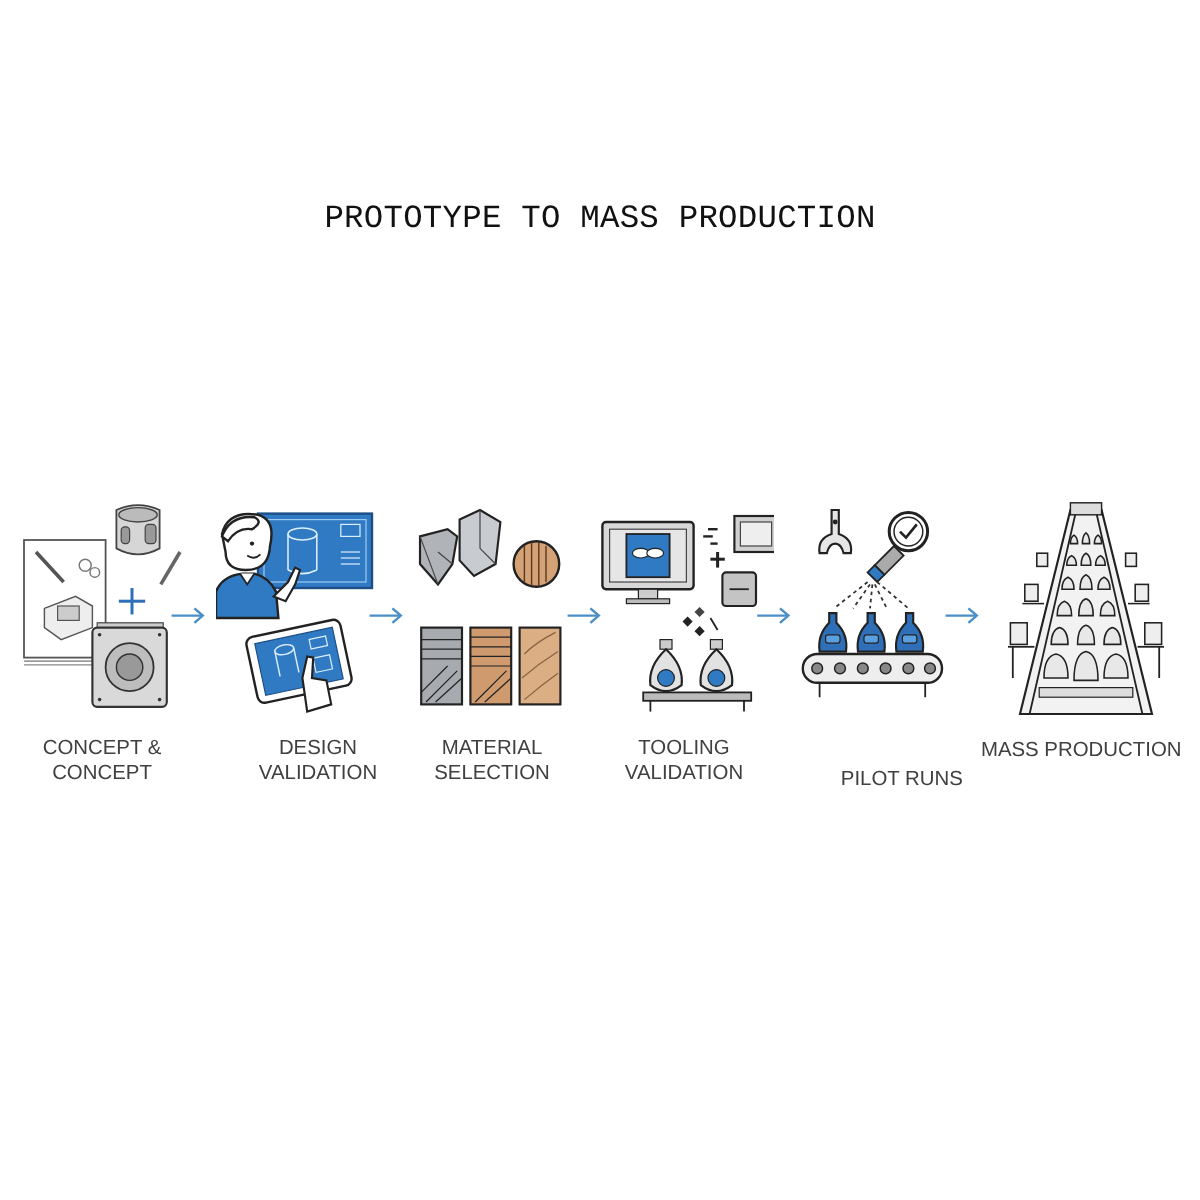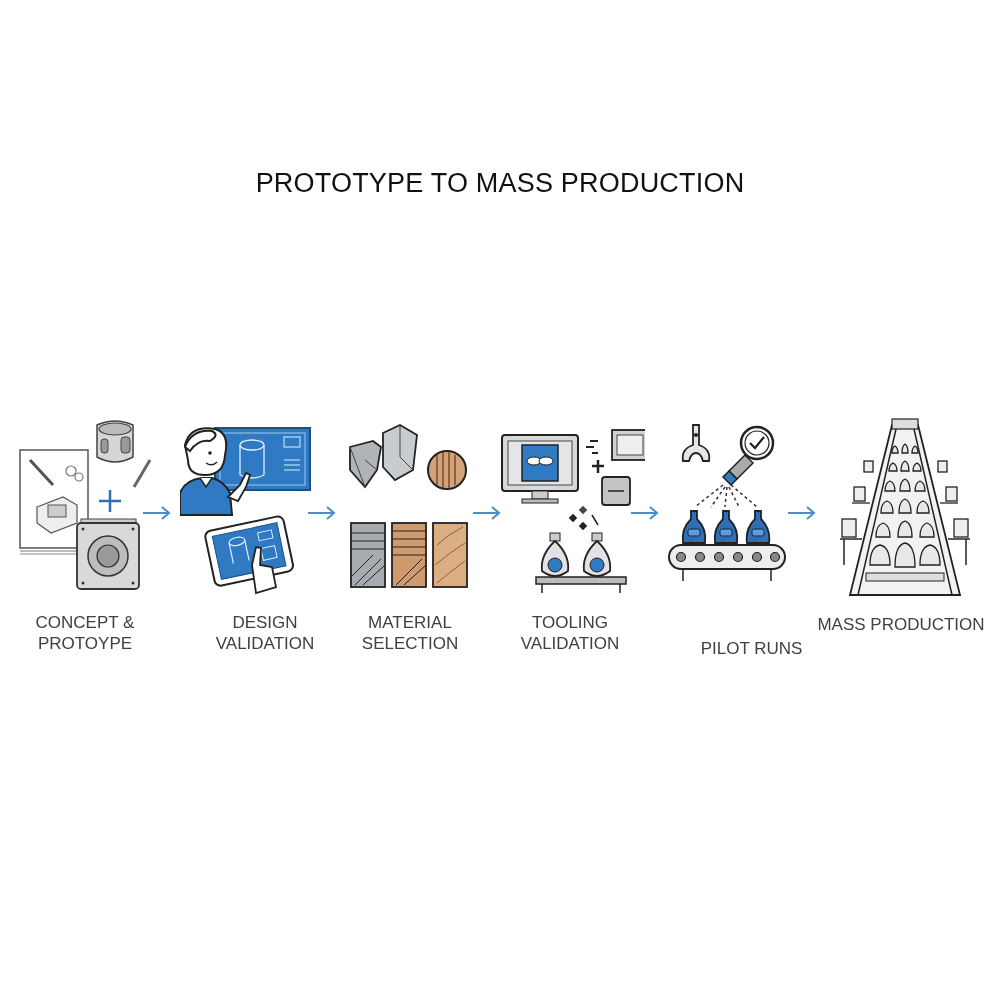--- a/index.html
+++ b/index.html
@@ -1,20 +1,20 @@
 <!DOCTYPE html>
 <html><head>
 <meta charset="utf-8">
 <style>
   * { box-sizing: border-box; margin: 0; padding: 0; }
   html, body { width: 1000px; height: 1000px; background: #ffffff; overflow: hidden; }
   body { position: relative; font-family: "Liberation Sans", "DejaVu Sans", sans-serif; color: #111; }
   .title {
     position: absolute; top: 168px; left: 0; width: 1000px; text-align: center;
-    font-size: 27px; font-weight: 500; letter-spacing: 0.2px; color: #111;
+    font-size: 27px; font-weight: 500; letter-spacing: 0.2px; color: #111; font-family: Liberation Mono, monospace;
   }
   .stage { position: absolute; top: 415px; }
   .stage svg { display: block; }
   .label {
     position: absolute; top: 612px; text-align: center;
     font-size: 17px; line-height: 21px; color: #404040; white-space: nowrap;
   }
   .arrow { position: absolute; top: 505px; width: 30px; height: 16px; }
 </style>
 </head>
@@ -51,21 +51,21 @@
     <circle cx="93" cy="141" r="20" fill="#bdbdbd" stroke="#333" stroke-width="1.5"></circle>
     <circle cx="93" cy="141" r="11" fill="#999" stroke="#333" stroke-width="1.2"></circle>
     <circle cx="68" cy="114" r="1.5" fill="#333"></circle>
       <circle cx="118" cy="114" r="1.5" fill="#333"></circle>
     <circle cx="68" cy="168" r="1.5" fill="#333"></circle>
       <circle cx="118" cy="168" r="1.5" fill="#333"></circle>
   </svg>
 </div>
 <div class="label" style="left:20px; width:130px;">
   <div>CONCEPT &amp;</div>
-  <div>PROTOYPE</div>
+  <div>CONCEPT</div>
 </div>
 
 <svg class="arrow" style="left:142px;" viewBox="0 0 30 16">
   <line x1="1" y1="8" x2="27" y2="8" stroke="#4a8ec6" stroke-width="2"></line>
   <polyline points="20,2 27,8 20,14" fill="none" stroke="#4a8ec6" stroke-width="2"></polyline>
 </svg>
 
 <div class="stage" style="left:180px;">
   <svg width="135" height="180" viewBox="0 0 135 180">
 

